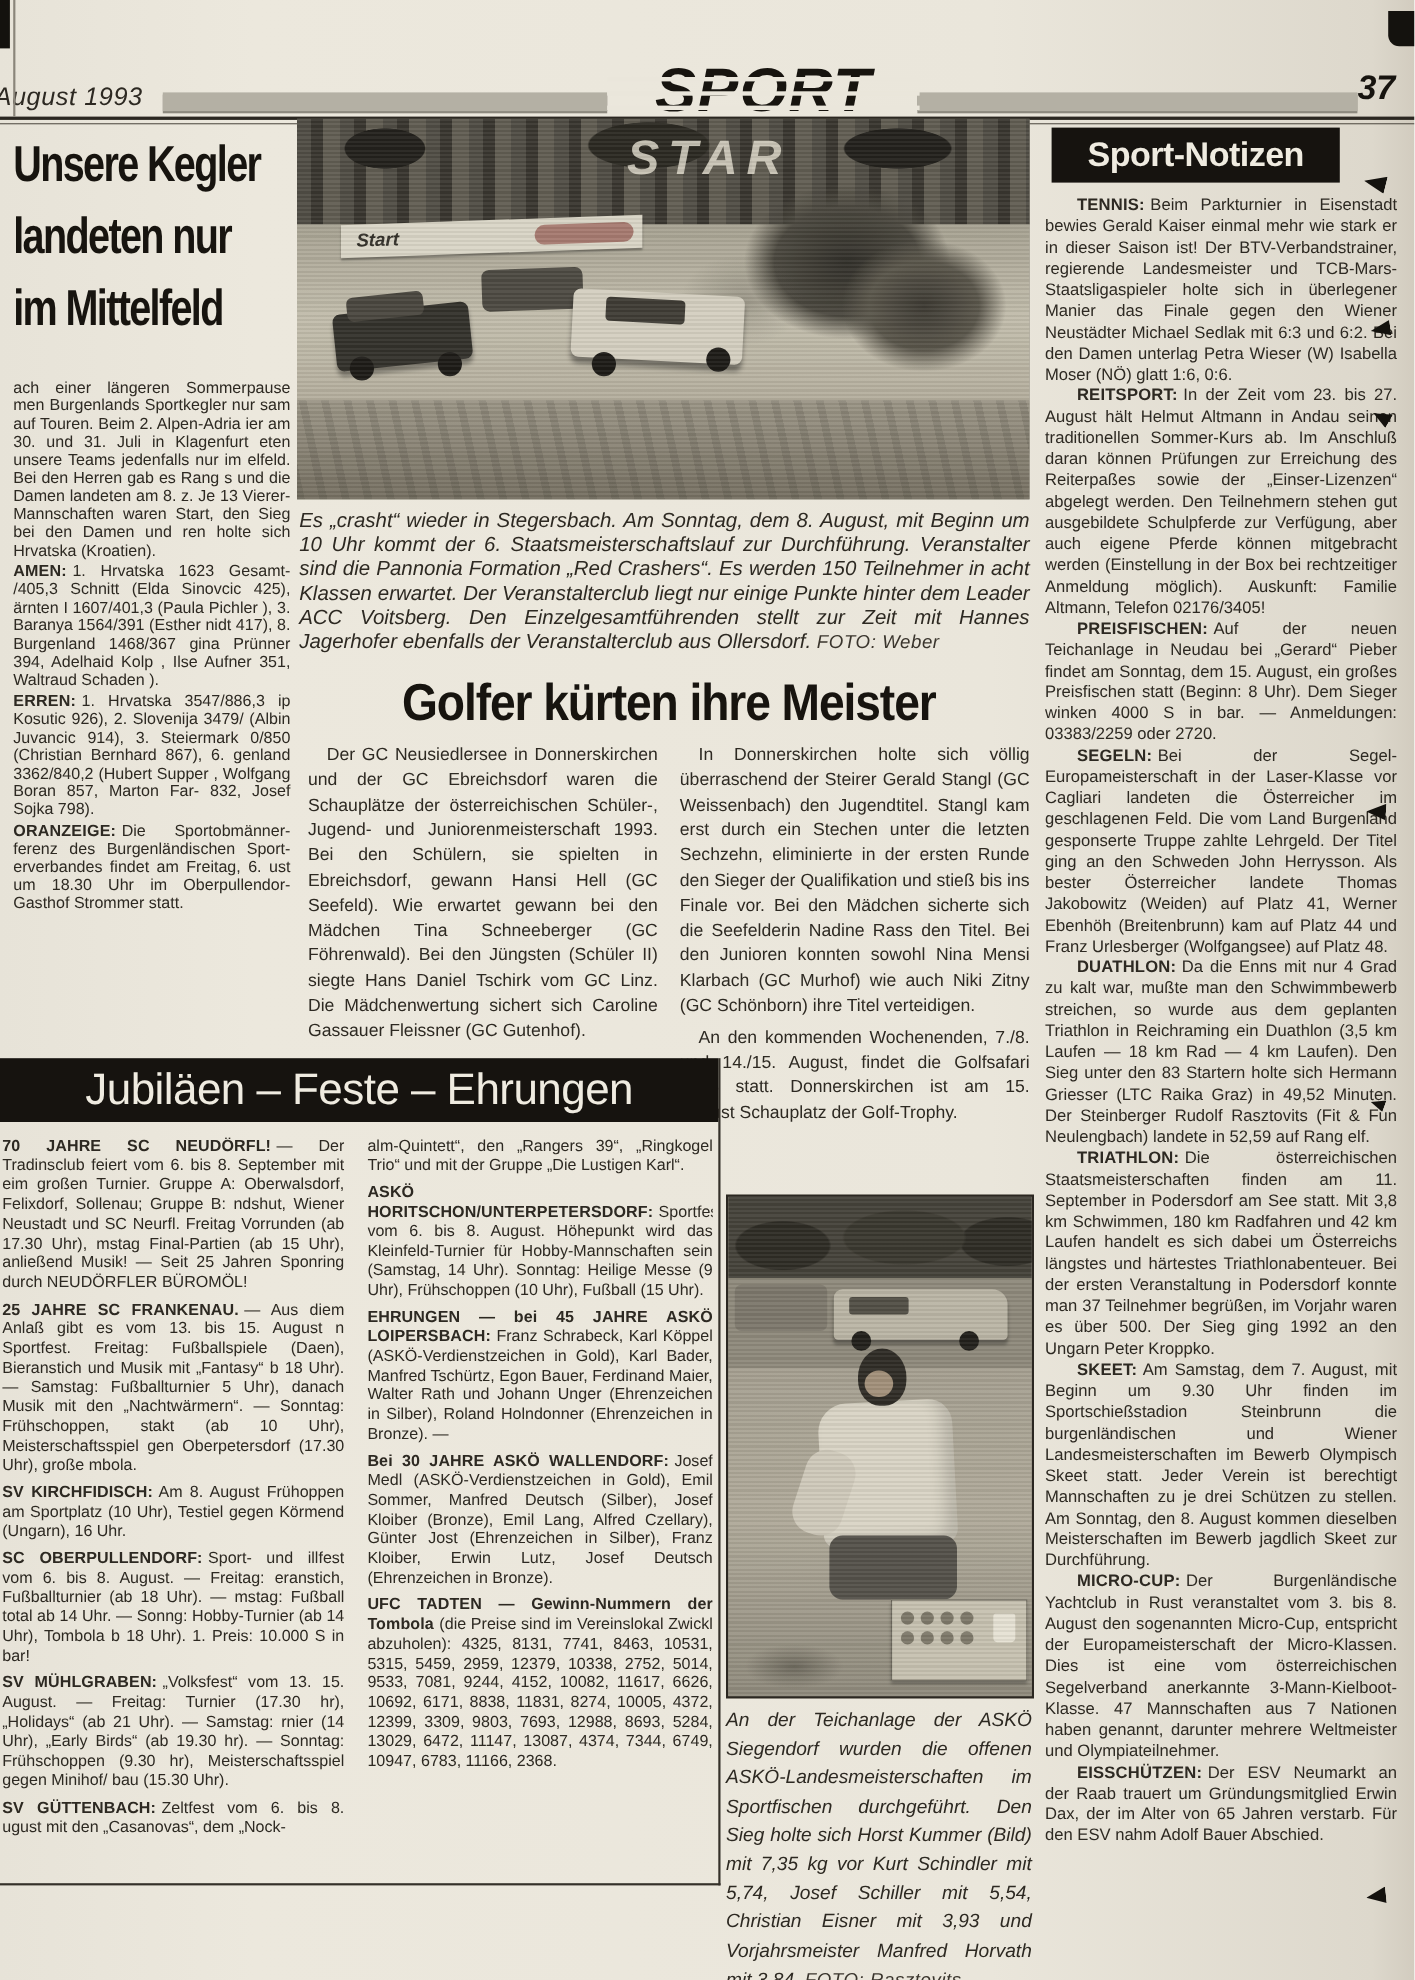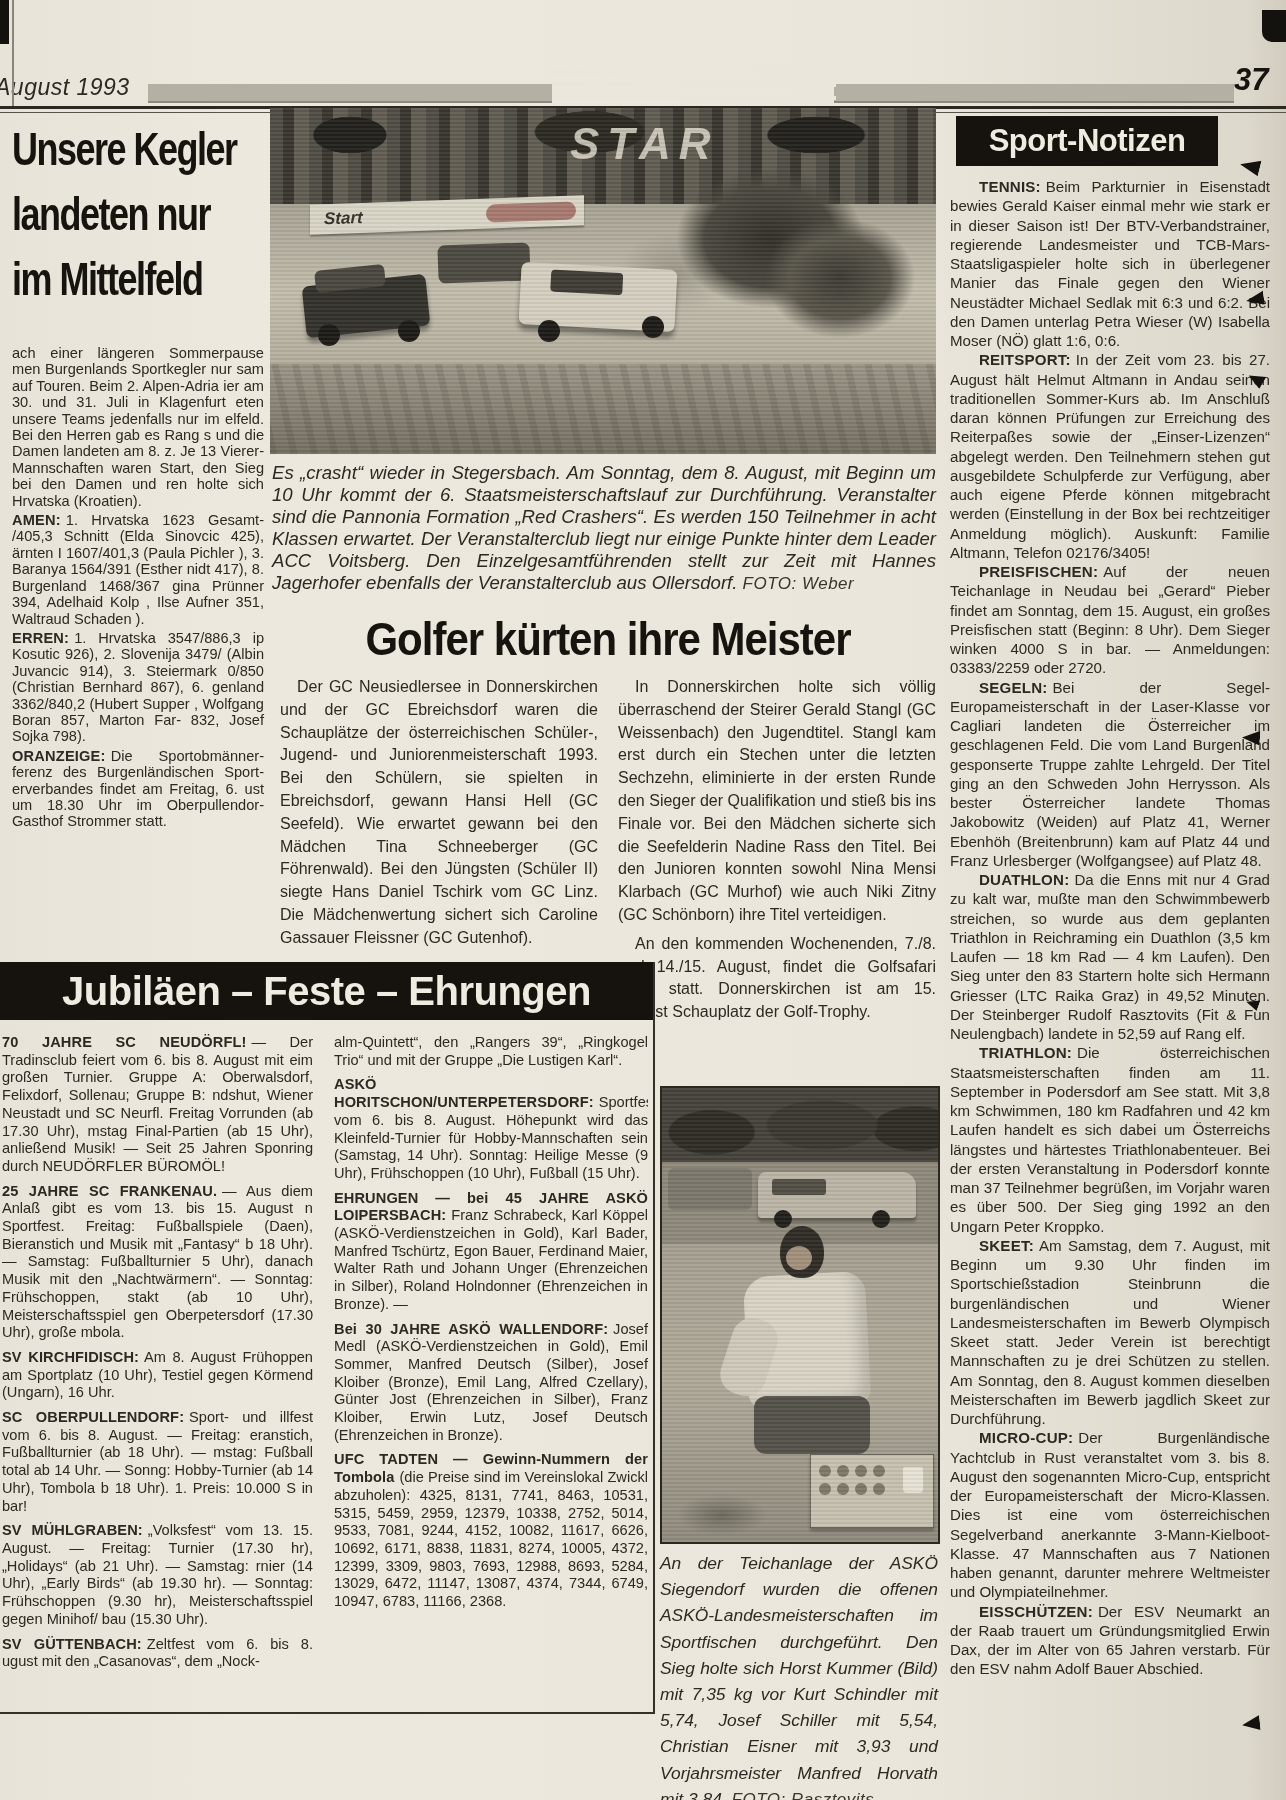--- a/index.html
+++ b/index.html
@@ -66,21 +66,21 @@
   .credit{font-size:17px;letter-spacing:.5px;color:#3a352d;}
   
   .golfer-h{left:280px;top:612px;width:656px;text-align:center;font-weight:800;font-size:42px;
             letter-spacing:-1px;color:#17140f;transform:scaleY(1.12);transform-origin:top center;white-space:nowrap;}
   .gcol{top:676px;width:318px;font-size:16px;line-height:22.8px;}
   .gcol p{margin:0 0 6px 0;text-indent:17px;}
   .gl{left:280px;} .gr{left:618px;}
   
   .jub{left:0;top:962px;width:653px;height:750px;border-right:2px solid #35312a;border-bottom:2px solid #35312a;}
   .jub-header{width:100%;height:58px;background:#16130f;color:#efebe0;text-align:center;
-              font-weight:700;font-size:40px;line-height:58px;letter-spacing:-.5px;}
+              font-weight:400;font-size:40px;line-height:58px;letter-spacing:-.5px;}
   .jcol{position:absolute;top:72px;width:311px;font-size:14.6px;line-height:17.7px;height:666px;overflow:hidden;}
   .jcol p{margin:0 0 7px 0;}
   .jcol strong{letter-spacing:.1px;}
   .jc-l{left:2px;} .jc-r{left:334px;width:314px;}
   
   .fish{left:660px;top:1086px;width:276px;height:454px;border:2px solid #2b2721;overflow:hidden;background:#9b9688;}
   .fish .foliage{position:absolute;left:0;top:0;width:100%;height:74px;
      background:radial-gradient(70px 36px at 18% 60%,#2e2c25 0 60%,transparent 63%),
                 radial-gradient(90px 40px at 58% 50%,#3a382f 0 60%,transparent 63%),
                 radial-gradient(70px 36px at 92% 55%,#2e2c25 0 60%,transparent 63%),#45423a;}
@@ -130,20 +130,21 @@
 <body>
 
 <div id="page">
 
   <div class="abs date">August 1993</div>
   <div class="abs hbar left"></div>
   <div class="abs hbar right"></div>
   <div class="abs header-rule"></div>
   <div class="abs header-rule2"></div>
   <div class="abs sport-logo">
+    <span>SPORT</span>
     <i class="stripe s1"></i>
     <i class="stripe s2"></i>
     <i class="stripe s3"></i>
   </div>
   <div class="abs page-num">37</div>
 
   <div class="abs kegler">
     <div class="kegler-h">
       <span style="display:block">Unsere Kegler</span>
       <span style="display:block">landeten nur</span>
@@ -186,21 +187,21 @@
     <p>Der GC Neusiedlersee in Donnerskirchen und der GC Ebreichsdorf waren die Schauplätze der österreichischen Schüler-, Jugend- und Juniorenmeisterschaft 1993. Bei den Schülern, sie spielten in Ebreichsdorf, gewann Hansi Hell (GC Seefeld). Wie erwartet gewann bei den Mädchen Tina Schneeberger (GC Föhrenwald). Bei den Jüngsten (Schüler II) siegte Hans Daniel Tschirk vom GC Linz. Die Mädchenwertung sichert sich Caroline Gassauer Fleissner (GC Gutenhof).</p>
   </div>
   <div class="abs gcol gr j">
     <p>In Donnerskirchen holte sich völlig überraschend der Steirer Gerald Stangl (GC Weissenbach) den Jugendtitel. Stangl kam erst durch ein Stechen unter die letzten Sechzehn, eliminierte in der ersten Runde den Sieger der Qualifikation und stieß bis ins Finale vor. Bei den Mädchen sicherte sich die Seefelderin Nadine Rass den Titel. Bei den Junioren konnten sowohl Nina Mensi Klarbach (GC Murhof) wie auch Niki Zitny (GC Schönborn) ihre Titel verteidigen.</p>
     <p>An den kommenden Wochenenden, 7./8. und 14./15. August, findet die Golfsafari 1993 statt. Donnerskirchen ist am 15. August Schauplatz der Golf-Trophy.</p>
   </div>
 
   <div class="abs jub">
     <div class="jub-header">Jubiläen – Feste – Ehrungen</div>
     <div class="jcol jc-l j">
-      <p class="it"><strong>70 JAHRE SC NEUDÖRFL!</strong><span>— Der Tradinsclub feiert vom 6. bis 8. August mit eim großen Turnier. Gruppe A: Oberwalsdorf, Felixdorf, Sollenau; Gruppe B: ndshut, Wiener Neustadt und SC Neurfl. Freitag Vorrunden (ab 17.30 Uhr), mstag Final-Partien (ab 15 Uhr), anließend Musik! — Seit 25 Jahren Sponring durch NEUDÖRFLER BÜROMÖL!</span></p>
+      <p class="it"><strong>70 JAHRE SC NEUDÖRFL!</strong><span>— Der Tradinsclub feiert vom 6. bis 8. September mit eim großen Turnier. Gruppe A: Oberwalsdorf, Felixdorf, Sollenau; Gruppe B: ndshut, Wiener Neustadt und SC Neurfl. Freitag Vorrunden (ab 17.30 Uhr), mstag Final-Partien (ab 15 Uhr), anließend Musik! — Seit 25 Jahren Sponring durch NEUDÖRFLER BÜROMÖL!</span></p>
       <p class="it"><strong>25 JAHRE SC FRANKENAU.</strong><span>— Aus diem Anlaß gibt es vom 13. bis 15. August n Sportfest. Freitag: Fußballspiele (Daen), Bieranstich und Musik mit „Fantasy“ b 18 Uhr). — Samstag: Fußballturnier 5 Uhr), danach Musik mit den „Nachtwärmern“. — Sonntag: Frühschoppen, stakt (ab 10 Uhr), Meisterschaftsspiel gen Oberpetersdorf (17.30 Uhr), große mbola.</span></p>
       <p class="it"><strong>SV KIRCHFIDISCH:</strong><span>Am 8. August Frühoppen am Sportplatz (10 Uhr), Testiel gegen Körmend (Ungarn), 16 Uhr.</span></p>
       <p class="it"><strong>SC OBERPULLENDORF:</strong><span>Sport- und illfest vom 6. bis 8. August. — Freitag: eranstich, Fußballturnier (ab 18 Uhr). — mstag: Fußball total ab 14 Uhr. — Sonng: Hobby-Turnier (ab 14 Uhr), Tombola b 18 Uhr). 1. Preis: 10.000 S in bar!</span></p>
       <p class="it"><strong>SV MÜHLGRABEN:</strong><span>„Volksfest“ vom 13. 15. August. — Freitag: Turnier (17.30 hr), „Holidays“ (ab 21 Uhr). — Samstag: rnier (14 Uhr), „Early Birds“ (ab 19.30 hr). — Sonntag: Frühschoppen (9.30 hr), Meisterschaftsspiel gegen Minihof/ bau (15.30 Uhr).</span></p>
       <p class="it"><strong>SV GÜTTENBACH:</strong><span>Zeltfest vom 6. bis 8. ugust mit den „Casanovas“, dem „Nock-</span></p>
     </div>
     <div class="jcol jc-r j">
       <p class="it"><span>alm-Quintett“, den „Rangers 39“, „Ringkogel Trio“ und mit der Gruppe „Die Lustigen Karl“.</span></p>
       <p class="it"><strong>ASKÖ HORITSCHON/UNTERPETERSDORF:</strong><span>Sportfest vom 6. bis 8. August. Höhepunkt wird das Kleinfeld-Turnier für Hobby-Mannschaften sein (Samstag, 14 Uhr). Sonntag: Heilige Messe (9 Uhr), Frühschoppen (10 Uhr), Fußball (15 Uhr).</span></p>
       <p class="it"><strong>EHRUNGEN — bei 45 JAHRE ASKÖ LOIPERSBACH:</strong><span>Franz Schrabeck, Karl Köppel (ASKÖ-Verdienstzeichen in Gold), Karl Bader, Manfred Tschürtz, Egon Bauer, Ferdinand Maier, Walter Rath und Johann Unger (Ehrenzeichen in Silber), Roland Holndonner (Ehrenzeichen in Bronze). —</span></p>

